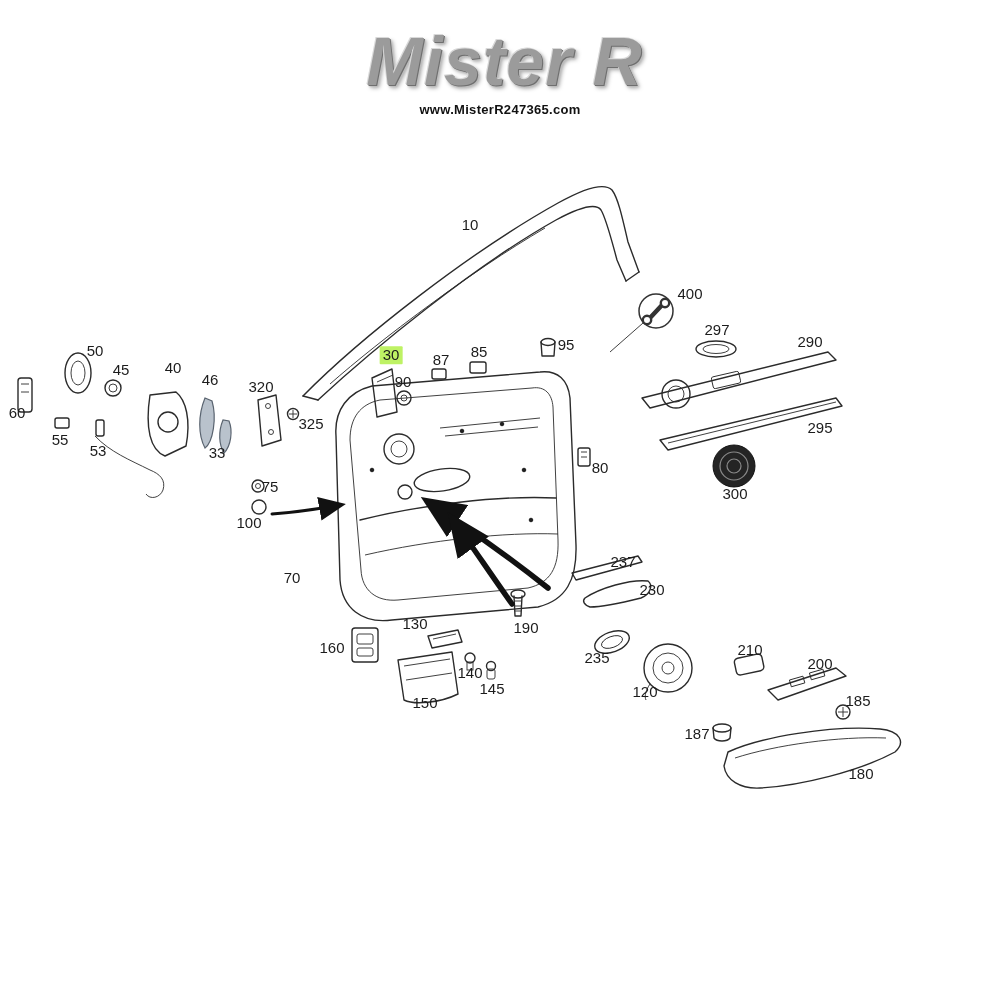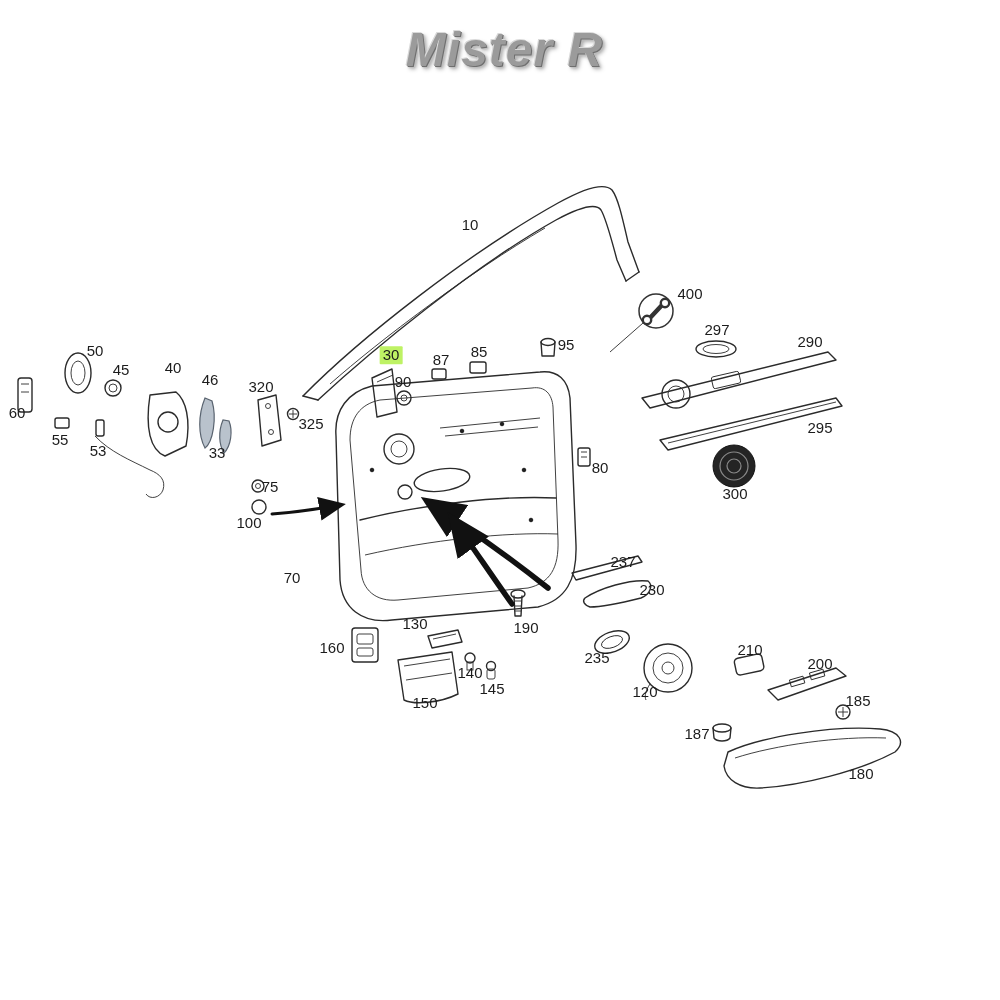--- a/index.html
+++ b/index.html
@@ -4,21 +4,21 @@
 <style>
   html,body{margin:0;padding:0;background:#fff;}
   .page{
     position:relative;width:1000px;height:1000px;background:#ffffff;
     font-family:"Liberation Sans",sans-serif;overflow:hidden;
   }
   
   .header{position:absolute;top:22px;left:0;width:100%;text-align:center;}
   .logo{
     display:inline-block;
-    font-size:48px;font-weight:800;font-style:italic;letter-spacing:1px;
+    font-size:68px;font-weight:800;font-style:italic;letter-spacing:1px;
     color:#9b9b9b;
     text-shadow:
       -1px -1px 0 #d9d9d9,
        1px  1px 0 #6f6f6f,
        2px  2px 2px #bdbdbd,
        3px  3px 4px rgba(0,0,0,.35);
     margin-left: 9px;
   }
   .website{
     margin-top:2px;
@@ -41,20 +41,21 @@
   }
   .part-label.highlighted{border-radius:1px;}
 </style>
 </head>
 <body>
 
 <div class="page">
 
   <div class="header">
     <div class="logo">Mister R</div>
+    <div class="website">www.MisterR247365.com</div>
   </div>
 
   <div class="diagram">
     <svg class="diagram-svg" width="1000" height="1000" viewBox="0 0 1000 1000">
       <defs>
         <marker id="ah" markerWidth="9" markerHeight="8" refX="7" refY="4" orient="auto">
           <path d="M0,0 L9,4 L0,8 Z" fill="#111"></path>
         </marker>
         <marker id="ahBig" markerWidth="8" markerHeight="7" refX="6" refY="3.5" orient="auto">
           <path d="M0,0 L8,3.5 L0,7 Z" fill="#111"></path>

